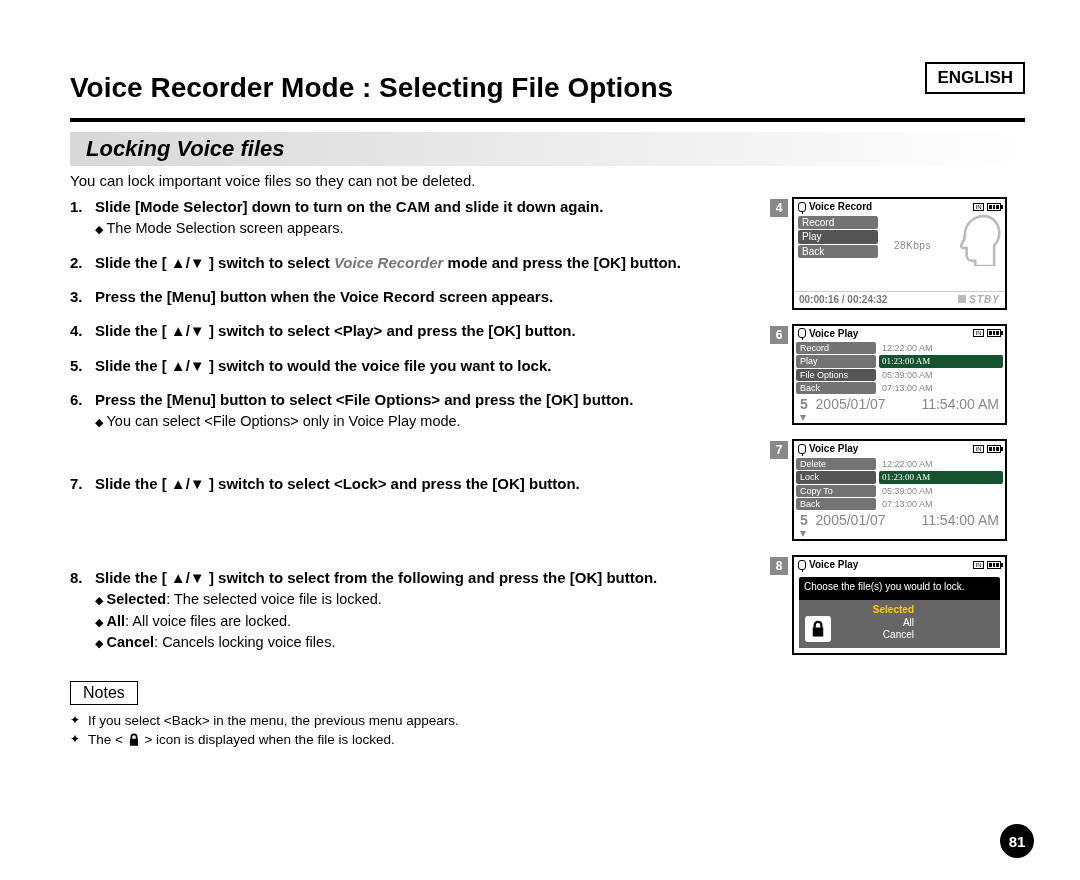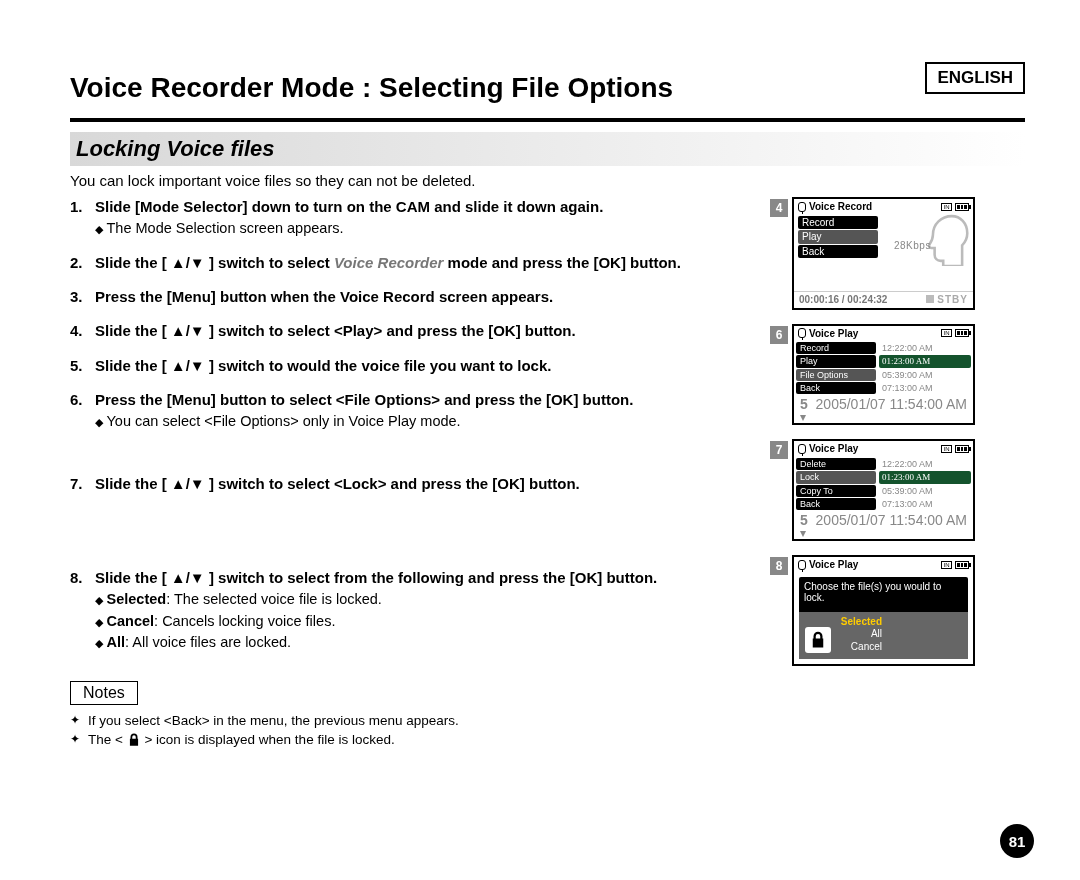--- a/index.html
+++ b/index.html
@@ -1,20 +1,20 @@
 <!DOCTYPE html>
 <html><head>
 <meta charset="utf-8">
 <style>
   * { box-sizing: border-box; margin: 0; padding: 0; }
   body { font-family: Arial, Helvetica, sans-serif; width: 1080px; height: 880px; background:#fff; color:#000; position:relative; }
   .page { padding: 60px 55px 40px 70px; }
   .lang-box { position:absolute; top:62px; right:55px; border:2px solid #000; padding:4px 10px; font-weight:bold; font-size:17px; }
   .page-title { font-size:28px; font-weight:bold; border-bottom:4px solid #000; padding-bottom:14px; margin-bottom:10px; padding-top:12px;}
-  .subtitle { font-size:22px; font-weight:bold; font-style:italic; background:linear-gradient(to right,#d8d8d8,#fff); padding:4px 6px; margin-bottom:6px; }
+  .subtitle { font-size:22px; font-weight:bold; font-style:italic; background:linear-gradient(to right,#d8d8d8,#fff); padding:4px 16px; margin-bottom:6px; }
   .intro { font-size:15px; margin-bottom:8px; }
   .cols { display:flex; gap:18px; }
   .left { flex: 1 1 auto; }
   .right { flex: 0 0 255px; }
   ol.steps { list-style:none; font-size:15px; counter-reset: step; }
   ol.steps > li { margin-bottom:14px; padding-left:25px; position:relative; line-height:1.35; }
   ol.steps > li::before { counter-increment: step; content: counter(step) "."; position:absolute; left:0; font-weight:bold; }
   .step-head { font-weight:bold; }
   .step-em { font-style:italic; color:#777; font-weight:bold; }
   .sub { font-size:14.5px; margin-top:2px; }
@@ -22,36 +22,36 @@
   .sub b { font-weight:bold; }
   .notes-lbl { display:inline-block; border:1px solid #000; padding:2px 12px; font-size:16px; margin-top:14px; margin-bottom:8px; }
   ul.notes { list-style:none; font-size:13.5px; }
   ul.notes li { margin-bottom:4px; padding-left:18px; position:relative; }
   ul.notes li::before { content:"\2726"; position:absolute; left:0; font-size:12px; }
   .pg-num { position:absolute; bottom:22px; right:46px; width:34px; height:34px; border-radius:50%; background:#000; color:#fff; font-weight:bold; font-size:15px; display:flex; align-items:center; justify-content:center; }
 
   
   .shot-wrap { display:flex; align-items:flex-start; margin-bottom:14px; }
   .step-badge { width:18px; height:18px; background:#888; color:#fff; font-size:12px; font-weight:bold; display:flex; align-items:center; justify-content:center; margin-right:4px; margin-top:2px; flex:0 0 auto; }
-  .shot { width:183px; border:2px solid #000; background:#fff; font-size:10px; line-height:1.15; position:relative; }
+  .shot { width:215px; border:2px solid #000; background:#fff; font-size:10px; line-height:1.15; position:relative; }
   .titlebar { display:flex; align-items:center; justify-content:space-between; padding:2px 4px 1px 4px; }
   .titlebar .left-t { display:flex; align-items:center; gap:3px; }
   .mic { width:8px; height:10px; border:1px solid #000; border-radius:3px; display:inline-block; position:relative; }
   .mic::after { content:""; position:absolute; left:50%; bottom:-3px; width:1px; height:3px; background:#000; }
   .ind { display:flex; gap:3px; align-items:center;}
   .card { width:11px; height:8px; border:1px solid #000; position:relative; font-size:6px; line-height:6px; text-align:center;}
   .batt { width:14px; height:8px; border:1px solid #000; position:relative; }
   .batt::after { content:""; position:absolute; right:-3px; top:1px; width:2px; height:4px; background:#000; }
   .batt-fill { display:flex; gap:1px; height:100%; padding:1px;}
   .batt-fill span{ width:3px; background:#000;}
   .head-icon { position:absolute; right:4px; top:12px; width:55px; height:55px; }
   .head-icon svg{ width:100%; height:100%; }
 
   .menu { padding:2px 4px 4px 4px; }
-  .menu-row { background:#000000; color:#fff; padding:1px 4px; margin-bottom:1px; border-radius:2px; display:flex; justify-content:space-between; align-items:center;}
+  .menu-row { background:#737373; color:#fff; padding:1px 4px; margin-bottom:1px; border-radius:2px; display:flex; justify-content:space-between; align-items:center;}
   .menu-row.sel { background:#555; color:#fff; }
   .rate { position:absolute; top:41px; left:100px; font-size:10px; color:#888; letter-spacing:0.5px;}
   .stby-bar { display:flex; justify-content:space-between; align-items:center; padding:2px 5px; font-size:10px; color:#888; border-top:1px solid #ccc; margin-top:28px;}
   .stby-bar .sq{ width:8px; height:8px; background:#bbb; display:inline-block; margin-right:3px;}
 
   .list-area { padding:2px 2px 2px 2px; }
   .row2 { display:flex; }
   .left-menu { width:80px; }
   .left-menu .menu-row{ font-size:9px;}
   .right-list { flex:1; padding-left:3px; }
@@ -99,22 +99,22 @@
           <span class="step-head">Press the [Menu] button to select &lt;File Options&gt; and press the [OK] button.</span>
           <div class="sub">You can select &lt;File Options&gt; only in Voice Play mode.</div>
           <div style="height:28px;"></div>
         </li>
         <li><span class="step-head"><span>Slide the [ </span><span class="tri">▲/▼</span><span> ] switch to select &lt;Lock&gt; and press the [OK] button.</span></span>
           <div style="height:60px;"></div>
         </li>
         <li>
           <span class="step-head"><span>Slide the [ </span><span class="tri">▲/▼</span><span> ] switch to select from the following and press the [OK] button.</span></span>
           <div class="sub"><b>Selected</b><span>: The selected voice file is locked.</span></div>
+          <div class="sub"><b>All</b><span>: All voice files are locked.</span></div>
           <div class="sub"><b>Cancel</b><span>: Cancels locking voice files.</span></div>
-          <div class="sub"><b>All</b><span>: All voice files are locked.</span></div>
         </li>
       </ol>
 
       <div class="notes-lbl">Notes</div>
       <ul class="notes">
         <li>If you select &lt;Back&gt; in the menu, the previous menu appears.</li>
         <li>
           <span>The &lt; </span><span class="lock-ico"><svg viewBox="0 0 24 24">
                 <path d="M6 10V7a6 6 0 0112 0v3h1v12H5V10h1zm3 0h6V7a3 3 0 00-6 0v3z" fill="#000"></path>
               </svg></span><span> &gt; icon is displayed when the file is locked.</span>
@@ -147,21 +147,21 @@
                 <path d="M44 6c-12 0-22 9-22 22 0 4-2 8-4 11-1 2 0 4 2 4h4v8c0 4 3 7 7 7h3v6h22V40c4-4 6-9 6-14C62 14 54 6 44 6z" fill="none" stroke="#bbb" stroke-width="3"></path>
               </svg></div>
           <div class="menu" style="width:88px;">
             <div class="menu-row">Record</div>
             <div class="menu-row sel">Play</div>
             <div class="menu-row">Back</div>
           </div>
           <div class="rate">28Kbps</div>
           <div class="stby-bar">
             <b style="color:#777;">00:00:16 / 00:24:32</b>
-            <span><span class="sq"></span><b style="color:#aaa;letter-spacing:1px;">STBY</b></span>
+            <span><span class="sq"></span><b style="color:#aaa;letter-spacing:1px;font-style:italic;">STBY</b></span>
           </div>
         </div>
       </div>
 
       <div class="shot-wrap">
         <div class="step-badge">6</div>
         <div class="shot">
           <div class="titlebar">
             <div class="left-t">
                 <span class="mic"></span>

